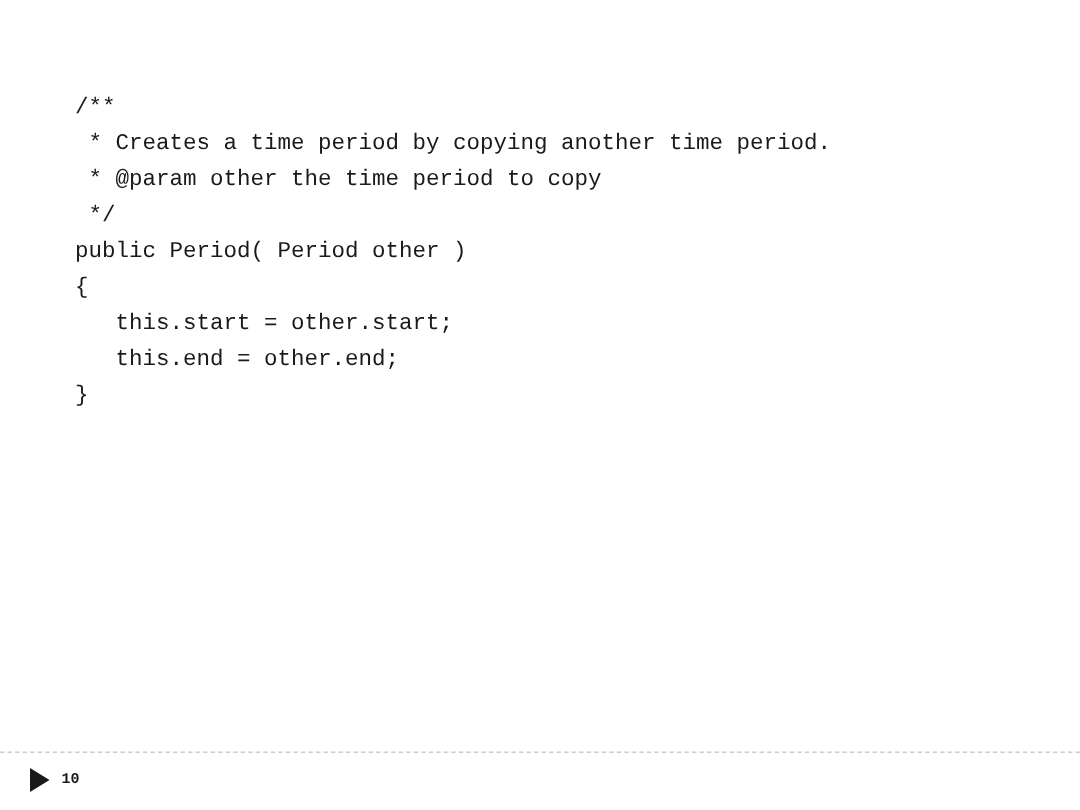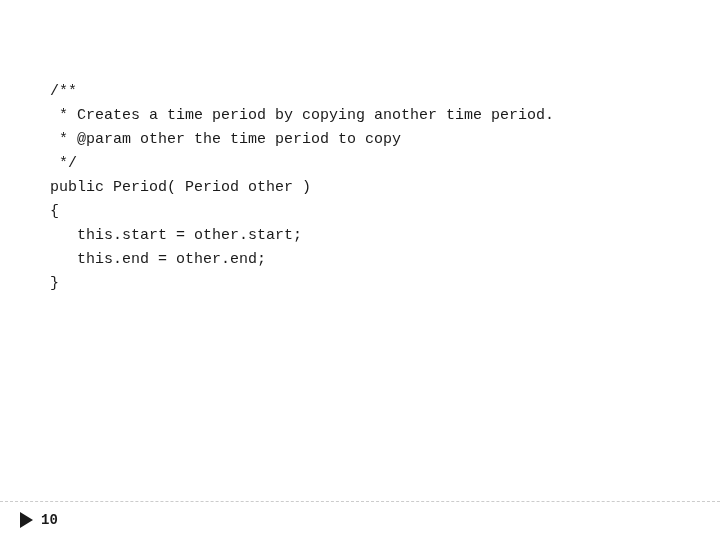--- a/index.html
+++ b/index.html
@@ -29,21 +29,20 @@
       justify-content: flex-start;
       padding: 60px 50px 50px 50px;
     }
 
     .code-block {
       font-family: 'Courier New', Courier, monospace;
       font-size: 15px;
       line-height: 1.6;
       color: #1a1a1a;
       white-space: pre;
-      margin-top: 20px;
     }
 
     .footer {
       position: absolute;
       bottom: 0;
       left: 0;
       width: 100%;
       display: flex;
       align-items: center;
       padding: 10px 20px 12px 20px;
@@ -55,21 +54,21 @@
       height: 0;
       border-top: 8px solid transparent;
       border-bottom: 8px solid transparent;
       border-left: 13px solid #1a1a1a;
       margin-right: 8px;
       flex-shrink: 0;
     }
 
     .slide-number {
       font-family: 'Courier New', Courier, monospace;
-      font-size: 14px;
+      font-size: 10px;
       color: #1a1a1a;
       font-weight: bold;
     }
   </style>
 </head>
 <body>
 
 <div class="slide-content">
   <div class="code-block"><span>/**</span>
 <span> * Creates a time period by copying another time period.</span>

